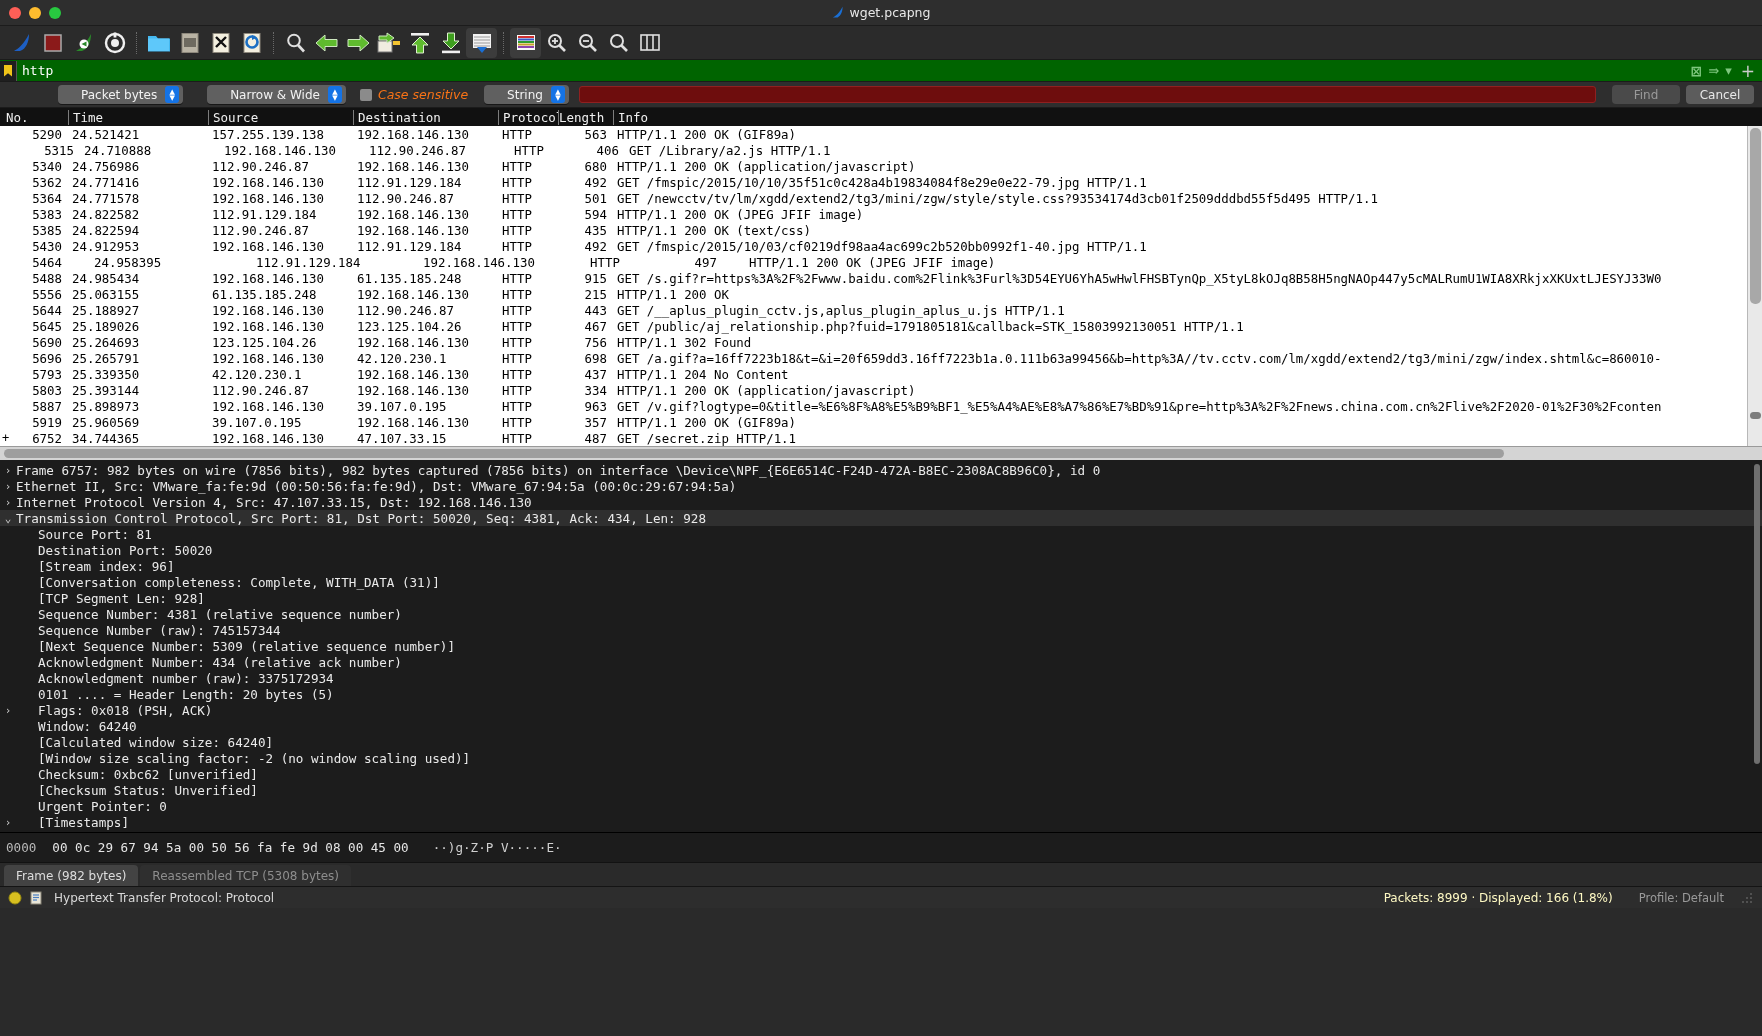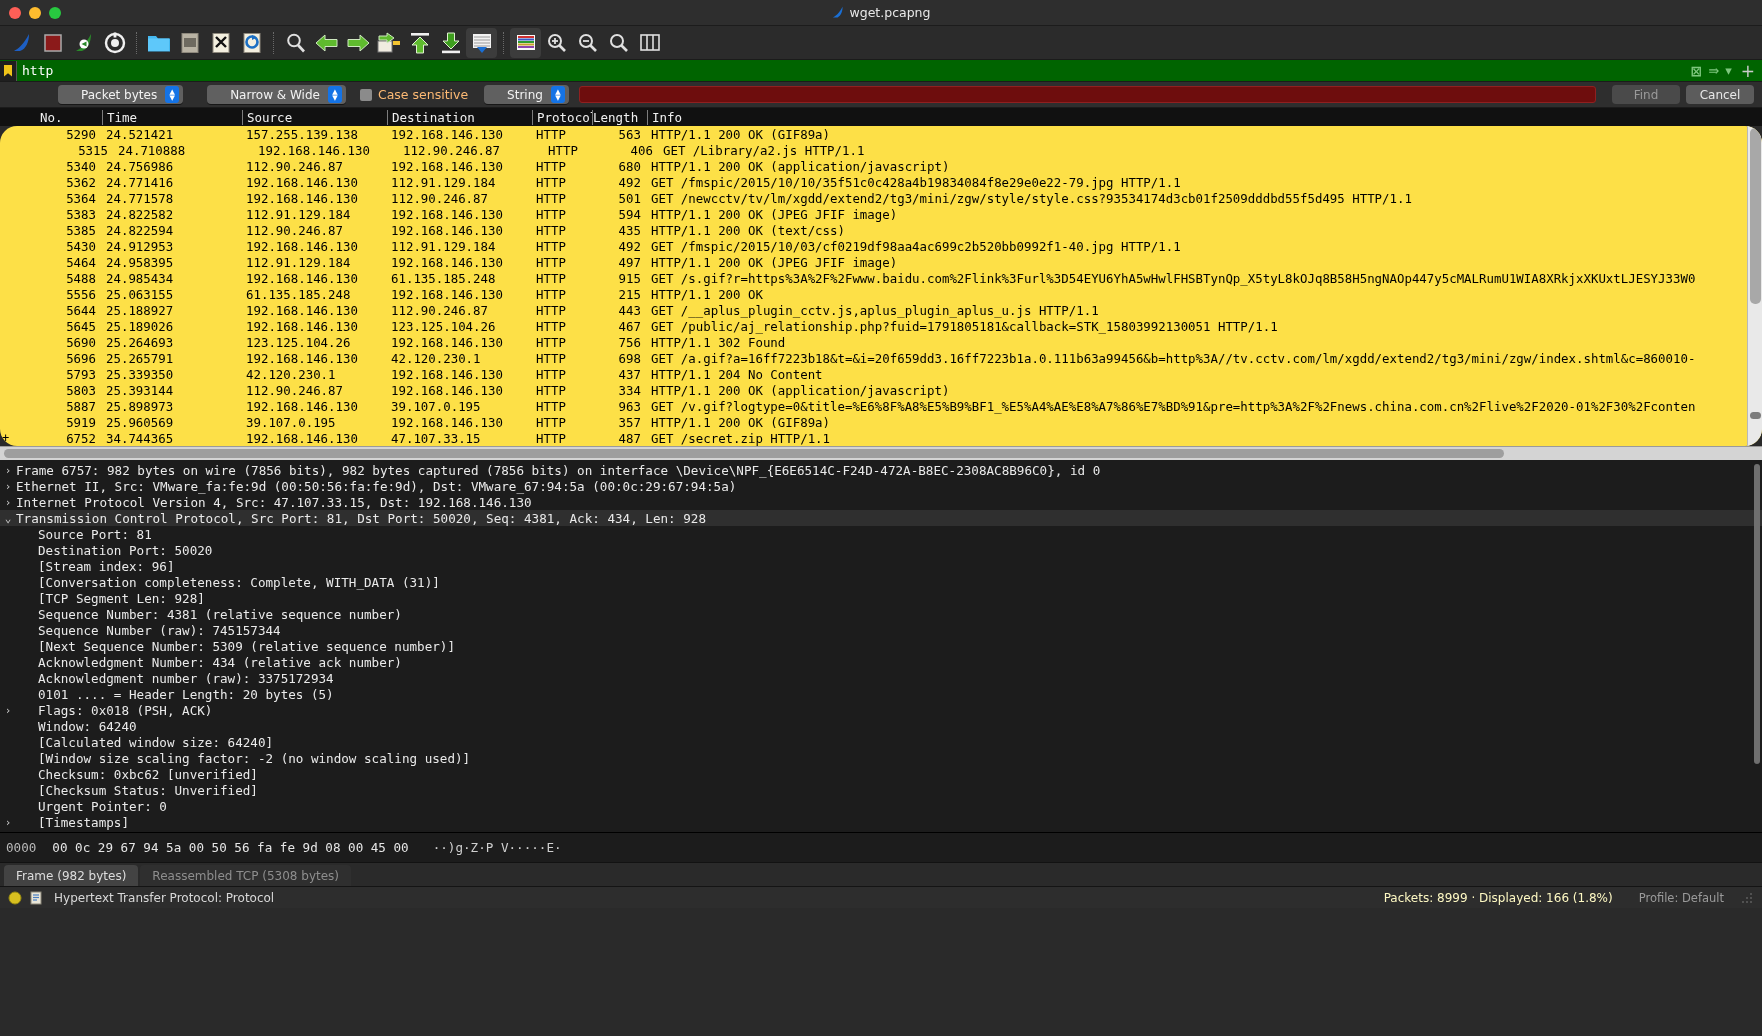--- a/index.html
+++ b/index.html
@@ -77,48 +77,48 @@
     height: 19px; border-radius: 4px; display: flex; align-items: center;
     padding: 0 4px 0 23px; gap: 8px; box-shadow: 0 1px 0 rgba(0,0,0,.5);
   }
   .popup .caretbox {
     width: 14px; height: 17px; background: #1473e6; border-radius: 3px;
     display: flex; flex-direction: column; align-items: center;
     justify-content: center; line-height: 6px; color: #fff; font-size: 7px;
   }
   .chkwrap { display: flex; align-items: center; gap: 6px; margin-left: 14px; }
   .chkbox { width: 12px; height: 12px; background: #8b8b8b; border-radius: 2px; }
-  .chklbl { color: #fdba74; font-size: 12.5px; }
+  .chklbl { color: #f97316; font-size: 12.5px; font-style: italic; }
   .findfield {
     flex: 1; height: 17px; background: #6e0d0d; border: 1px solid #8f2020;
     border-radius: 3px; margin: 0 10px;
   }
   .fbtn {
     min-width: 68px; height: 19px; background: #4a4a4a; color: #9a9a9a;
     font-size: 12px; border-radius: 4px; display: flex;
     align-items: center; justify-content: center; margin-left: 6px;
   }
   .fbtn.enabled { background: #5c5c5c; color: #e8e8e8; }
 
   
   .plist-head {
     height: 18px; background: #111111; display: flex; align-items: center;
     color: #f0f0f0; font-size: 12.5px;
     font-family: "DejaVu Sans Mono", monospace;
   }
   .plist-head .col { position: relative; padding-left: 4px; white-space: nowrap; overflow: hidden; }
   .plist-head .col + .col { border-left: 1px solid #7d7d7d; }
-  .plist-wrap { position: relative; background: #fde047; height: 320px; overflow: hidden; border-radius: 17px; }
+  .plist-wrap { position: relative; background: #ffffff; height: 320px; overflow: hidden; }
   .prow {
     height: 16px; display: flex; align-items: center;
     font-family: "DejaVu Sans Mono", monospace; font-size: 12.4px;
     color: #000; white-space: nowrap;
   }
   .prow .c { overflow: hidden; white-space: nowrap; padding-left: 4px; }
-  .c-no { width: 68px; text-align: right; padding-right: 6px; padding-left: 0; margin-left: 34px; }
+  .c-no { width: 68px; text-align: right; padding-right: 6px; padding-left: 0; }
   .c-time { width: 140px; }
   .c-src { width: 145px; }
   .c-dst { width: 145px; }
   .c-proto { width: 60px; }
   .c-len { width: 55px; text-align: right; padding-right: 6px; padding-left: 0; }
   .c-info { flex: 1; }
   .expander {
     position: absolute; left: 2px; color: #000; font-size: 12px;
     font-family: "DejaVu Sans Mono", monospace;
   }
@@ -478,21 +478,21 @@
       </div>
       <div class="prow" style="position: relative;">
         <div class="c c-no">5430</div>
         <div class="c c-time">24.912953</div>
         <div class="c c-src">192.168.146.130</div>
         <div class="c c-dst">112.91.129.184</div>
         <div class="c c-proto">HTTP</div>
         <div class="c c-len">492</div>
         <div class="c c-info">GET /fmspic/2015/10/03/cf0219df98aa4ac699c2b520bb0992f1-40.jpg HTTP/1.1</div>
       </div>
-      <div class="prow" style="position: relative;">
+      <div class="prow" style="position: relative; gap: 22px;">
         <div class="c c-no">5464</div>
         <div class="c c-time">24.958395</div>
         <div class="c c-src">112.91.129.184</div>
         <div class="c c-dst">192.168.146.130</div>
         <div class="c c-proto">HTTP</div>
         <div class="c c-len">497</div>
         <div class="c c-info">HTTP/1.1 200 OK  (JPEG JFIF image)</div>
       </div>
       <div class="prow" style="position: relative;">
         <div class="c c-no">5488</div>

